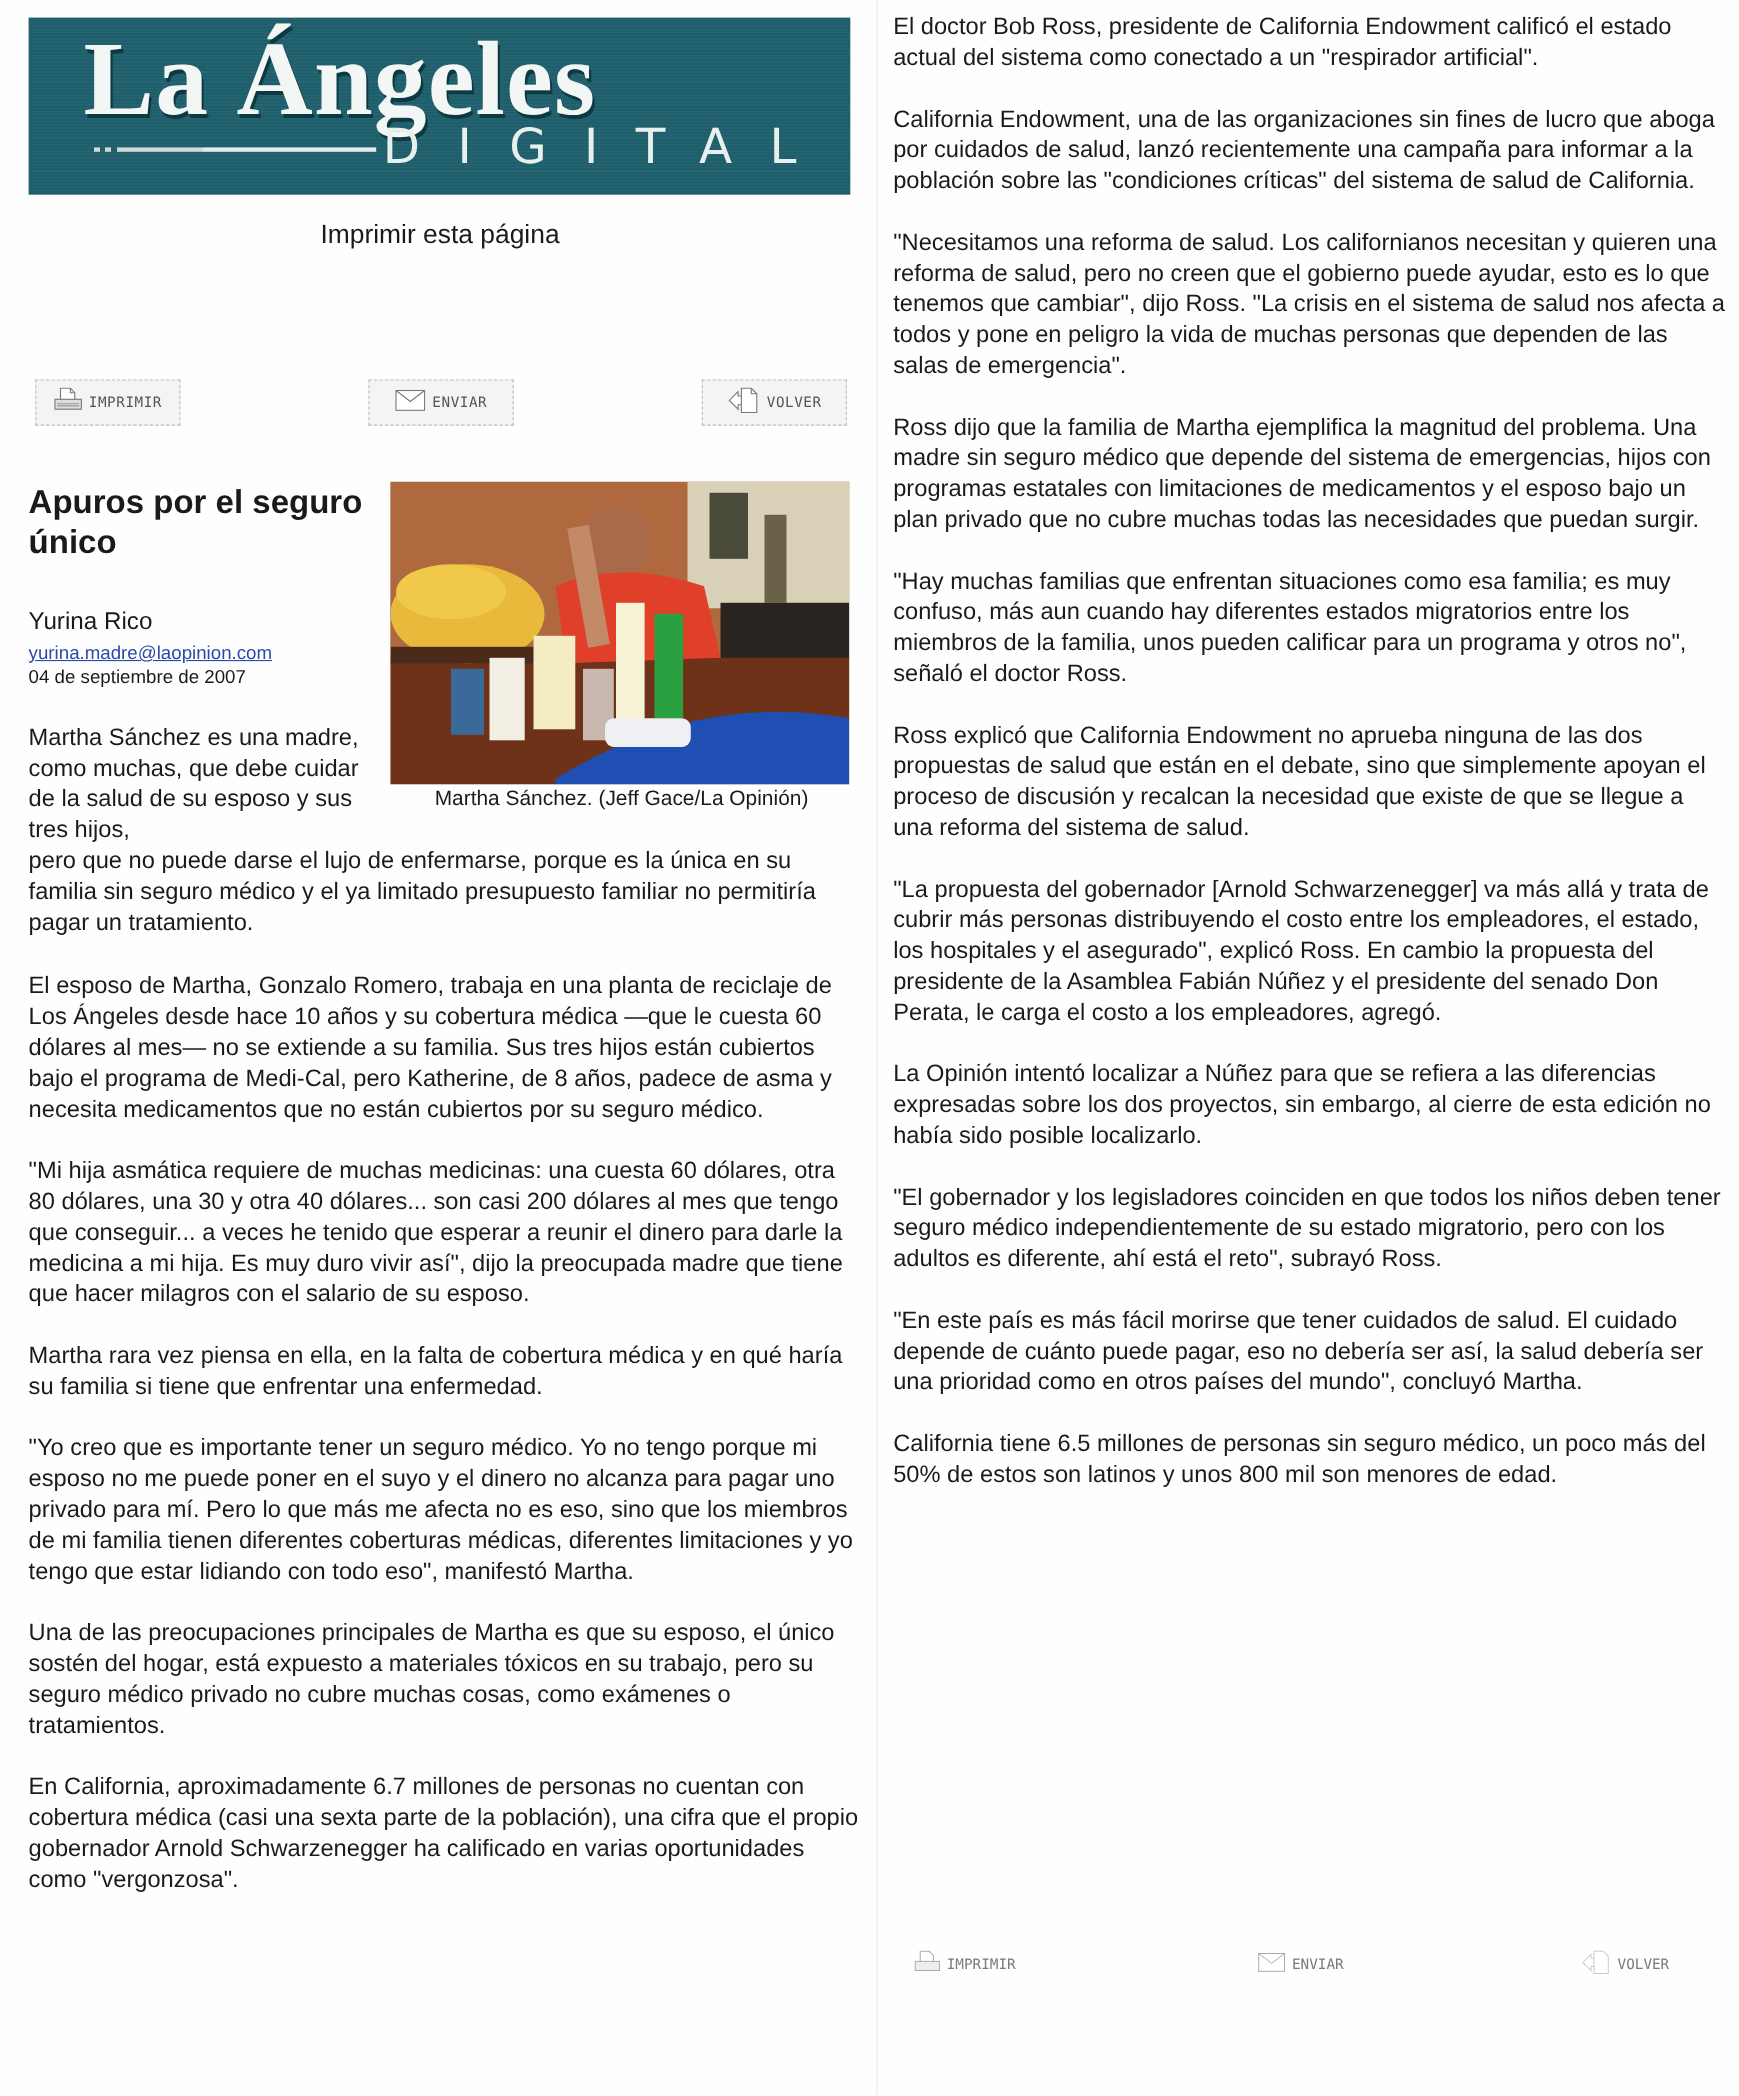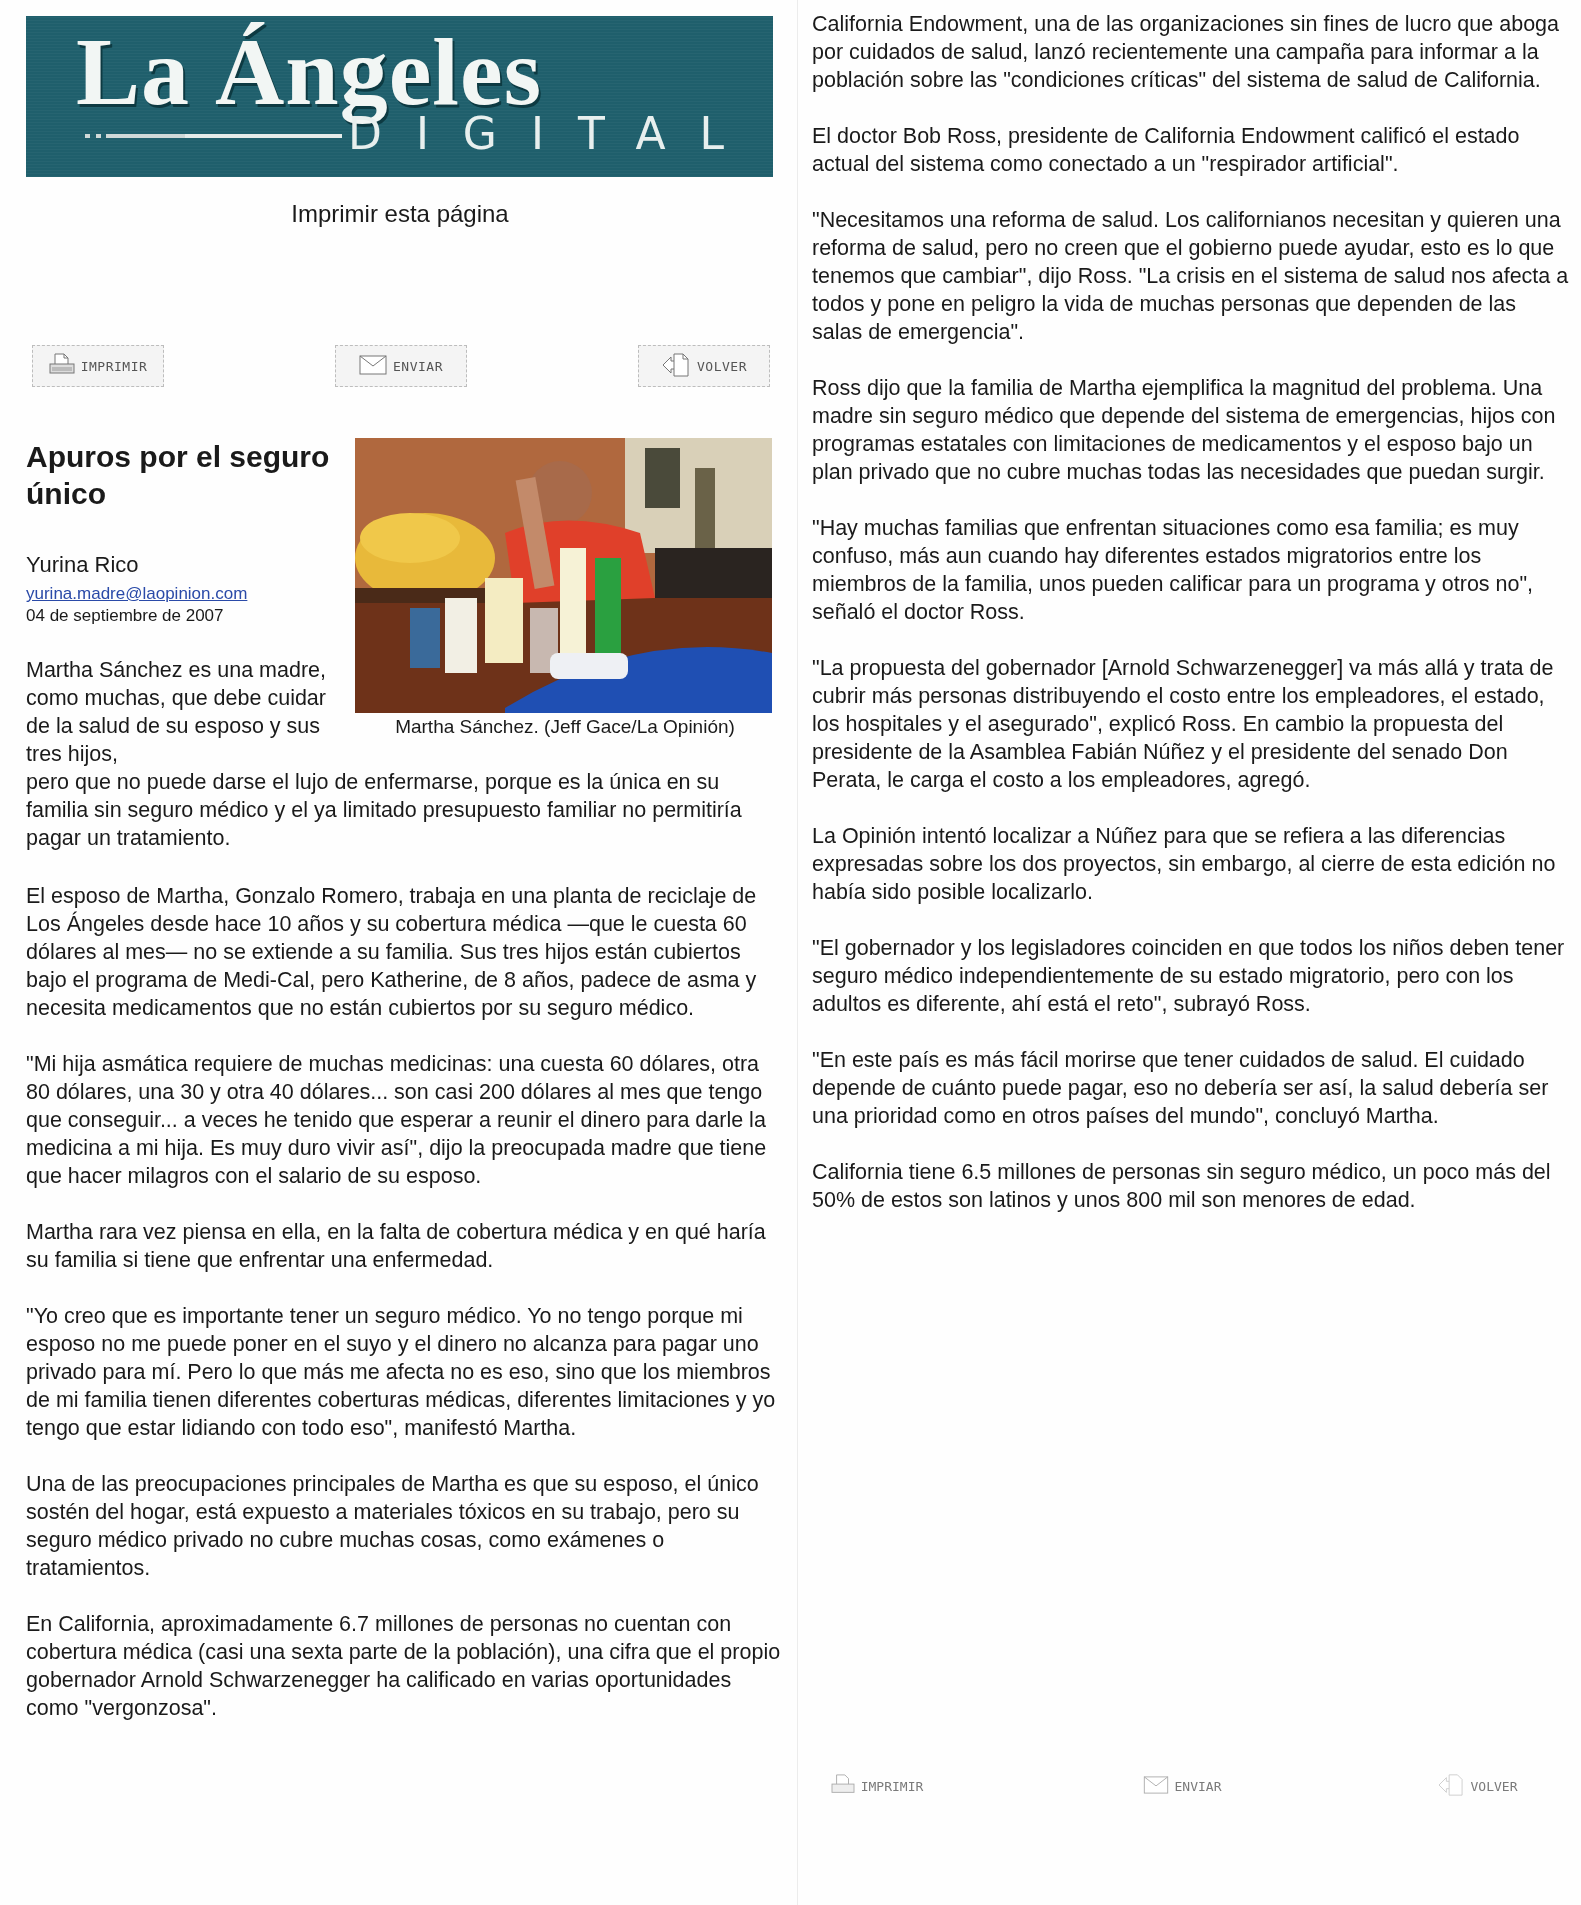--- a/index.html
+++ b/index.html
@@ -131,25 +131,26 @@
   <p>"Mi hija asmática requiere de muchas medicinas: una cuesta 60 dólares, otra 80 dólares, una 30 y otra 40 dólares... son casi 200 dólares al mes que tengo que conseguir... a veces he tenido que esperar a reunir el dinero para darle la medicina a mi hija. Es muy duro vivir así", dijo la preocupada madre que tiene que hacer milagros con el salario de su esposo.</p>
   <p>Martha rara vez piensa en ella, en la falta de cobertura médica y en qué haría su familia si tiene que enfrentar una enfermedad.</p>
   <p>"Yo creo que es importante tener un seguro médico. Yo no tengo porque mi esposo no me puede poner en el suyo y el dinero no alcanza para pagar uno privado para mí. Pero lo que más me afecta no es eso, sino que los miembros de mi familia tienen diferentes coberturas médicas, diferentes limitaciones y yo tengo que estar lidiando con todo eso", manifestó Martha.</p>
   <p>Una de las preocupaciones principales de Martha es que su esposo, el único sostén del hogar, está expuesto a materiales tóxicos en su trabajo, pero su seguro médico privado no cubre muchas cosas, como exámenes o tratamientos.</p>
   <p>En California, aproximadamente 6.7 millones de personas no cuentan con cobertura médica (casi una sexta parte de la población), una cifra que el propio gobernador Arnold Schwarzenegger ha calificado en varias oportunidades como "vergonzosa".</p>
 </div>
 
 <div id="divider" class="abs"></div>
 
 <div id="right-col" class="abs body-text">
+  <p>El doctor Bob Ross, presidente de California Endowment calificó el estado actual del sistema como conectado a un "respirador artificial".</p>
   <p>California Endowment, una de las organizaciones sin fines de lucro que aboga por cuidados de salud, lanzó recientemente una campaña para informar a la población sobre las "condiciones críticas" del sistema de salud de California.</p>
-  <p>El doctor Bob Ross, presidente de California Endowment calificó el estado actual del sistema como conectado a un "respirador artificial".</p>
   <p>"Necesitamos una reforma de salud. Los californianos necesitan y quieren una reforma de salud, pero no creen que el gobierno puede ayudar, esto es lo que tenemos que cambiar", dijo Ross. "La crisis en el sistema de salud nos afecta a todos y pone en peligro la vida de muchas personas que dependen de las salas de emergencia".</p>
   <p>Ross dijo que la familia de Martha ejemplifica la magnitud del problema. Una madre sin seguro médico que depende del sistema de emergencias, hijos con programas estatales con limitaciones de medicamentos y el esposo bajo un plan privado que no cubre muchas todas las necesidades que puedan surgir.</p>
   <p>"Hay muchas familias que enfrentan situaciones como esa familia; es muy confuso, más aun cuando hay diferentes estados migratorios entre los miembros de la familia, unos pueden calificar para un programa y otros no", señaló el doctor Ross.</p>
+  <p>Ross explicó que California Endowment no aprueba ninguna de las dos propuestas de salud que están en el debate, sino que simplemente apoyan el proceso de discusión y recalcan la necesidad que existe de que se llegue a una reforma del sistema de salud.</p>
   <p>"La propuesta del gobernador [Arnold Schwarzenegger] va más allá y trata de cubrir más personas distribuyendo el costo entre los empleadores, el estado, los hospitales y el asegurado", explicó Ross. En cambio la propuesta del presidente de la Asamblea Fabián Núñez y el presidente del senado Don Perata, le carga el costo a los empleadores, agregó.</p>
   <p>La Opinión intentó localizar a Núñez para que se refiera a las diferencias expresadas sobre los dos proyectos, sin embargo, al cierre de esta edición no había sido posible localizarlo.</p>
   <p>"El gobernador y los legisladores coinciden en que todos los niños deben tener seguro médico independientemente de su estado migratorio, pero con los adultos es diferente, ahí está el reto", subrayó Ross.</p>
   <p>"En este país es más fácil morirse que tener cuidados de salud. El cuidado depende de cuánto puede pagar, eso no debería ser así, la salud debería ser una prioridad como en otros países del mundo", concluyó Martha.</p>
   <p>California tiene 6.5 millones de personas sin seguro médico, un poco más del 50% de estos son latinos y unos 800 mil son menores de edad.</p>
 </div>
 
 <div id="right-btns" class="abs">
   <div class="btn-b" style="left:0">
     <span>

